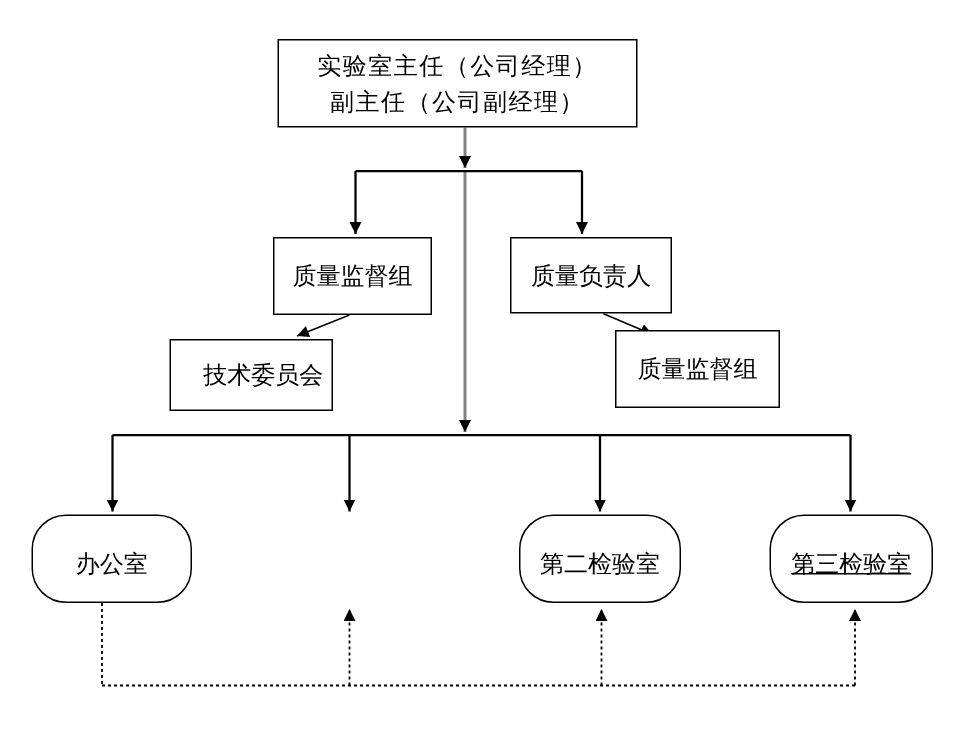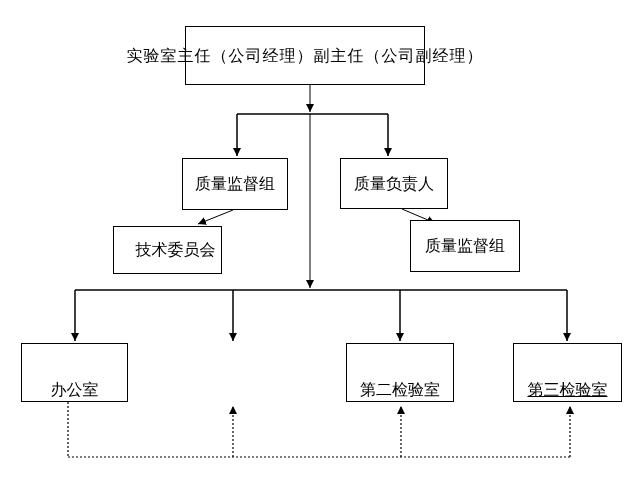--- a/index.html
+++ b/index.html
@@ -30,25 +30,26 @@
     color: #000000;
     font-size: 16px;
     line-height: 22px;
     display: flex;
     align-items: center;
     justify-content: center;
     text-align: center;
     white-space: nowrap;
   }
   .node.top-aligned {
-    align-items: flex-end;
+    align-items: center;
     padding-top: 6px;
+    border-radius: 23px;
   }
   .node.two-line {
-    flex-direction: row;
+    flex-direction: column;
     line-height: 24px;
     letter-spacing: 1px;
   }
   #director            { left: 185px; top: 26px;  width: 240px; height: 59px; }
   #technical-manager   { left: 182px; top: 158px; width: 106px; height: 52px; }
   #quality-manager     { left: 340px; top: 158px; width: 108px; height: 51px; }
   #technical-committee { left: 113px; top: 226px; width: 109px; height: 48px; padding-left: 16px; }
   #quality-supervision { left: 410px; top: 220px; width: 110px; height: 52px; }
   #office              { left: 21px;  top: 343px; width: 107px; height: 59px; }
   #inspection-room-1   { left: 179px; top: 343px; width: 108px; height: 59px; }

